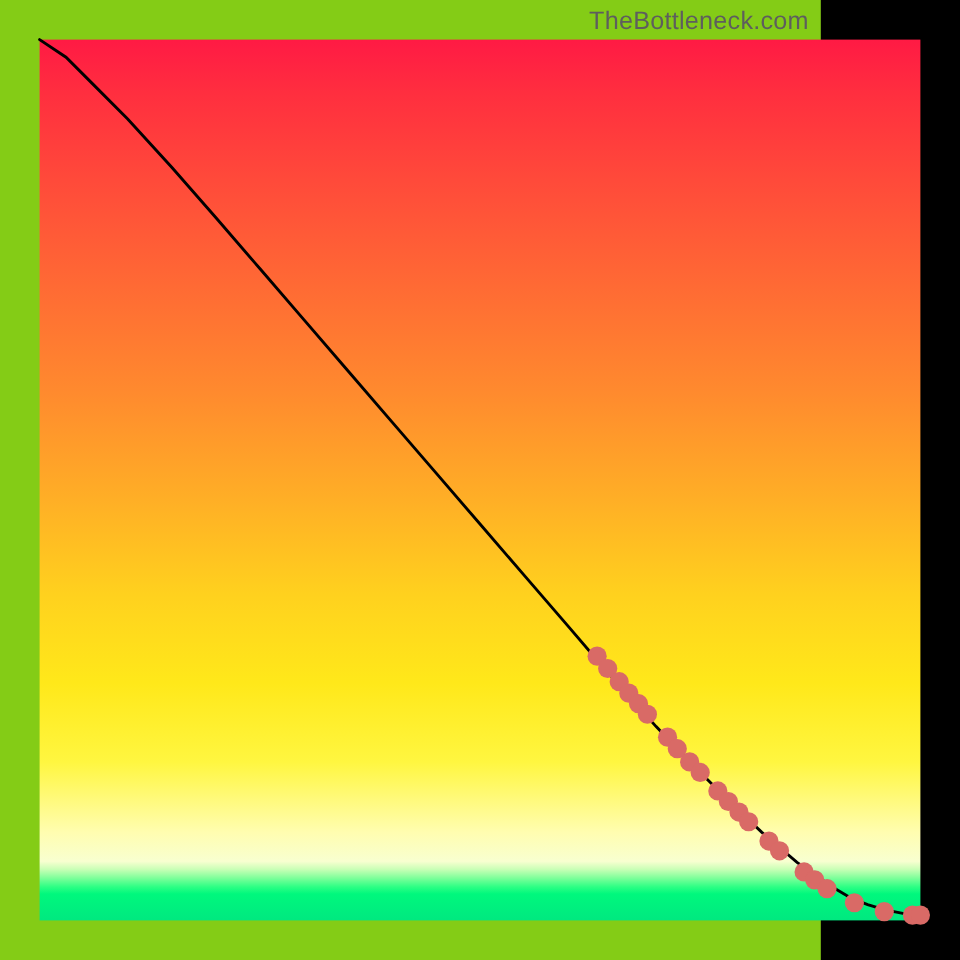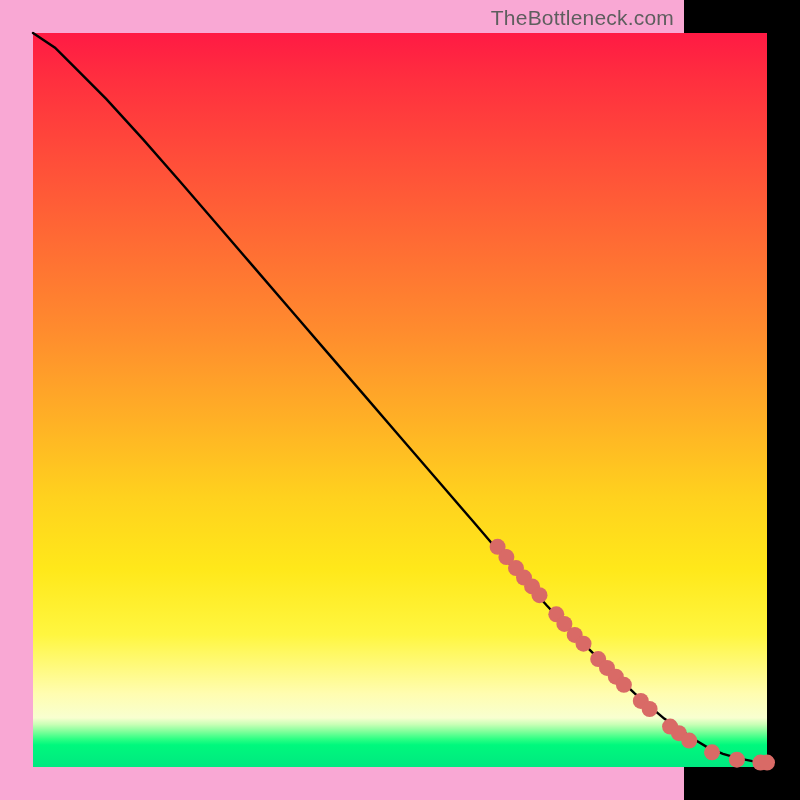--- a/index.html
+++ b/index.html
@@ -8,21 +8,21 @@
     width: 800px;
     height: 800px;
     overflow: hidden;
     background: #000;
     font-family: Arial, Helvetica, sans-serif;
   }
   .frame {
     position: relative;
     width: 684px;
     height: 800px;
-    background: #f9a8d4;
+    background: #84cc16;
   }
   .plot {
     position: absolute;
     left: 33px;
     top: 33px;
     width: 734px;
     height: 734px;
     
     background: linear-gradient(to bottom,
       #ff1a44 0%,

